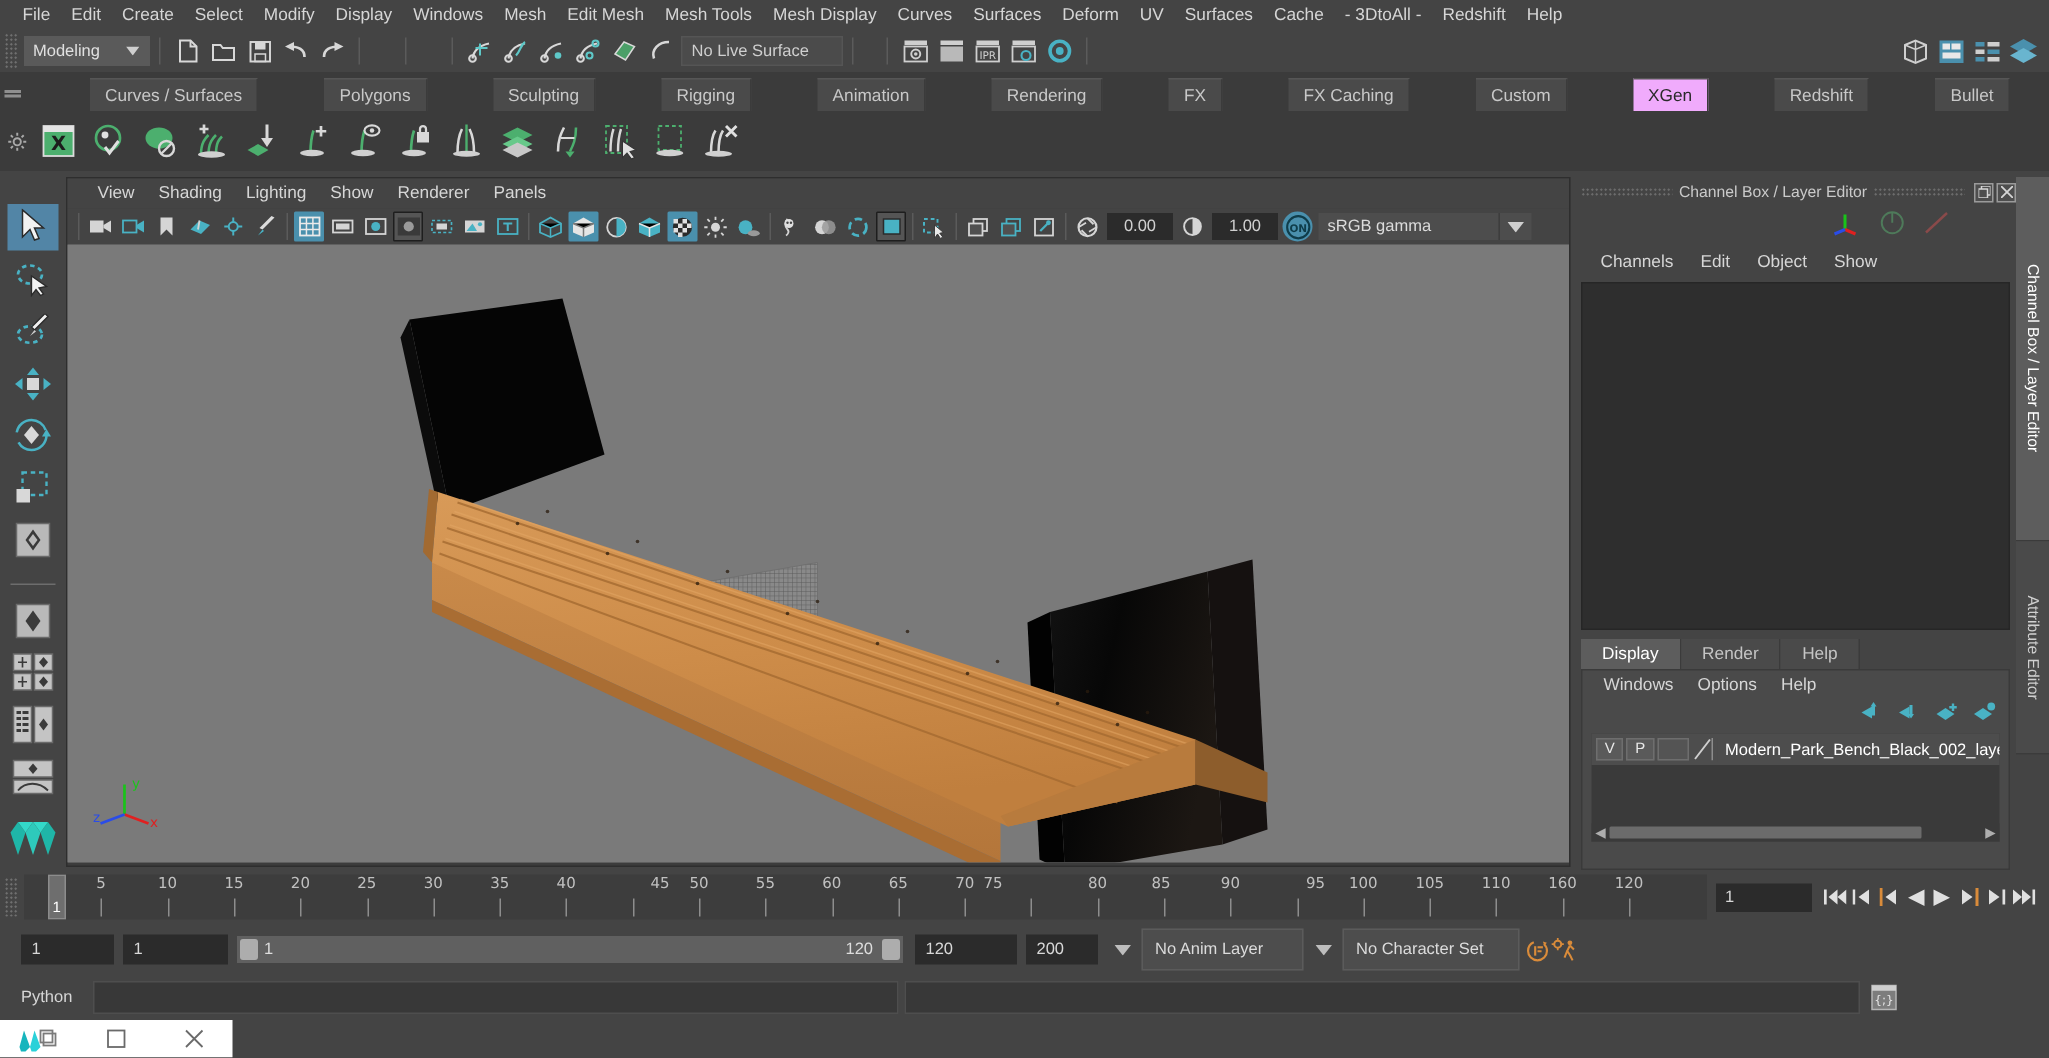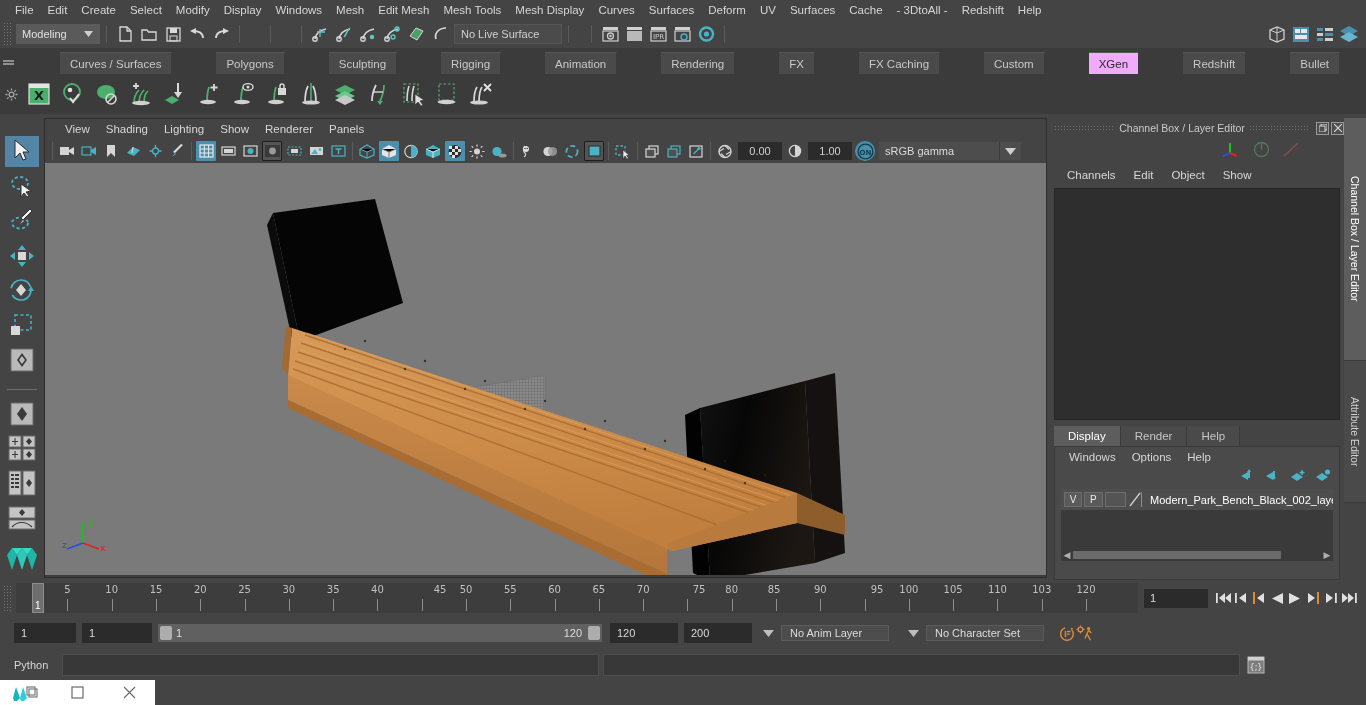--- a/index.html
+++ b/index.html
@@ -246,22 +246,22 @@
   }
   .rangeslider {
     height: 18px; background: #606060; flex: none; position: relative;
     display: flex; align-items: center; justify-content: space-between;
     padding: 0 2px; margin-right: 8px;
   }
   .rangeslider .handle { width: 12px; height: 14px; background: #adadad; border-radius: 2px; }
   .rangeslider .lo { position: absolute; left: 18px; font-size: 11px; color: #ddd; }
   .rangeslider .hi { position: absolute; right: 20px; font-size: 11px; color: #ddd; }
   .dd {
-    height: 16px; background: #4d4d4d; border: 1px solid #5b5b5b; color: #dcdcdc;
-    font-size: 11px; display: flex; align-items: center; padding: 0 8px; margin-right: 14px;
+    height: 28px; background: #4d4d4d; border: 1px solid #5b5b5b; color: #dcdcdc;
+    font-size: 11px; display: flex; align-items: center; padding: 0 8px; margin-right: 3px;
   }
   .ddarrow { width: 20px; height: 20px; display: flex; align-items: center;
     justify-content: center; margin-right: 3px; }
 
   
   .cmdline {
     position: absolute; left: 0; top: 650px; width: 1268px; height: 30px;
     background: #444444; display: flex; align-items: center; padding-left: 14px;
   }
   .cmd-label { font-size: 11px; color: #d6d6d6; width: 48px; }
@@ -1188,37 +1188,37 @@
         <div class="ticklbl" style="left: 450px;">50</div>
         <div class="tick" style="left: 494.286px;"></div>
         <div class="ticklbl" style="left: 494.286px;">55</div>
         <div class="tick" style="left: 538.571px;"></div>
         <div class="ticklbl" style="left: 538.571px;">60</div>
         <div class="tick" style="left: 582.857px;"></div>
         <div class="ticklbl" style="left: 582.857px;">65</div>
         <div class="tick" style="left: 627.143px;"></div>
         <div class="ticklbl" style="left: 627.143px;">70</div>
         <div class="tick" style="left: 671.429px;"></div>
-        <div class="ticklbl" style="left: 683px;">75</div>
+        <div class="ticklbl" style="left: 646px;">75</div>
         <div class="tick" style="left: 715.714px;"></div>
         <div class="ticklbl" style="left: 715.714px;">80</div>
         <div class="tick" style="left: 760px;"></div>
         <div class="ticklbl" style="left: 758px;">85</div>
         <div class="tick" style="left: 804.286px;"></div>
         <div class="ticklbl" style="left: 804.286px;">90</div>
         <div class="tick" style="left: 848.571px;"></div>
         <div class="ticklbl" style="left: 861px;">95</div>
         <div class="tick" style="left: 892.857px;"></div>
         <div class="ticklbl" style="left: 892.857px;">100</div>
         <div class="tick" style="left: 937.143px;"></div>
         <div class="ticklbl" style="left: 937.143px;">105</div>
         <div class="tick" style="left: 981.429px;"></div>
         <div class="ticklbl" style="left: 981.429px;">110</div>
         <div class="tick" style="left: 1025.71px;"></div>
-        <div class="ticklbl" style="left: 1025.71px;">103</div>
+        <div class="ticklbl" style="left: 1025.71px;">160</div>
         <div class="tick" style="left: 1070px;"></div>
         <div class="ticklbl" style="left: 1070px;">120</div>
       </div>
     <div class="curframe">1</div>
     <div class="pb">
       <svg width="15" height="12" viewBox="0 0 15 12">
           <rect x="0" y="1" width="1.8" height="10" fill="#e0e0e0"></rect>
           <polygon points="9,1 9,11 3,6" fill="#e0e0e0"></polygon>
           <polygon points="15,1 15,11 9,6" fill="#e0e0e0"></polygon>
         </svg>
@@ -1269,21 +1269,21 @@
   <div class="rangebar">
     <div class="numfield" style="width:62px">1</div>
     <div class="numfield" style="width:70px">1</div>
     <div class="rangeslider" style="width:444px">
       <div class="handle"></div>
       <div class="lo">1</div>
       <div class="hi">120</div>
       <div class="handle"></div>
     </div>
     <div class="numfield" style="width:68px">120</div>
-    <div class="numfield" style="width:68px">200</div>
+    <div class="numfield" style="width:48px">200</div>
     <div class="ddarrow">
       <svg width="11" height="7">
           <polygon points="0,0 11,0 5.5,7" fill="#bdbdbd"></polygon>
         </svg>
     </div>
     <div class="dd" style="width:108px">No Anim Layer</div>
     <div class="ddarrow">
       <svg width="11" height="7">
           <polygon points="0,0 11,0 5.5,7" fill="#bdbdbd"></polygon>
         </svg>

